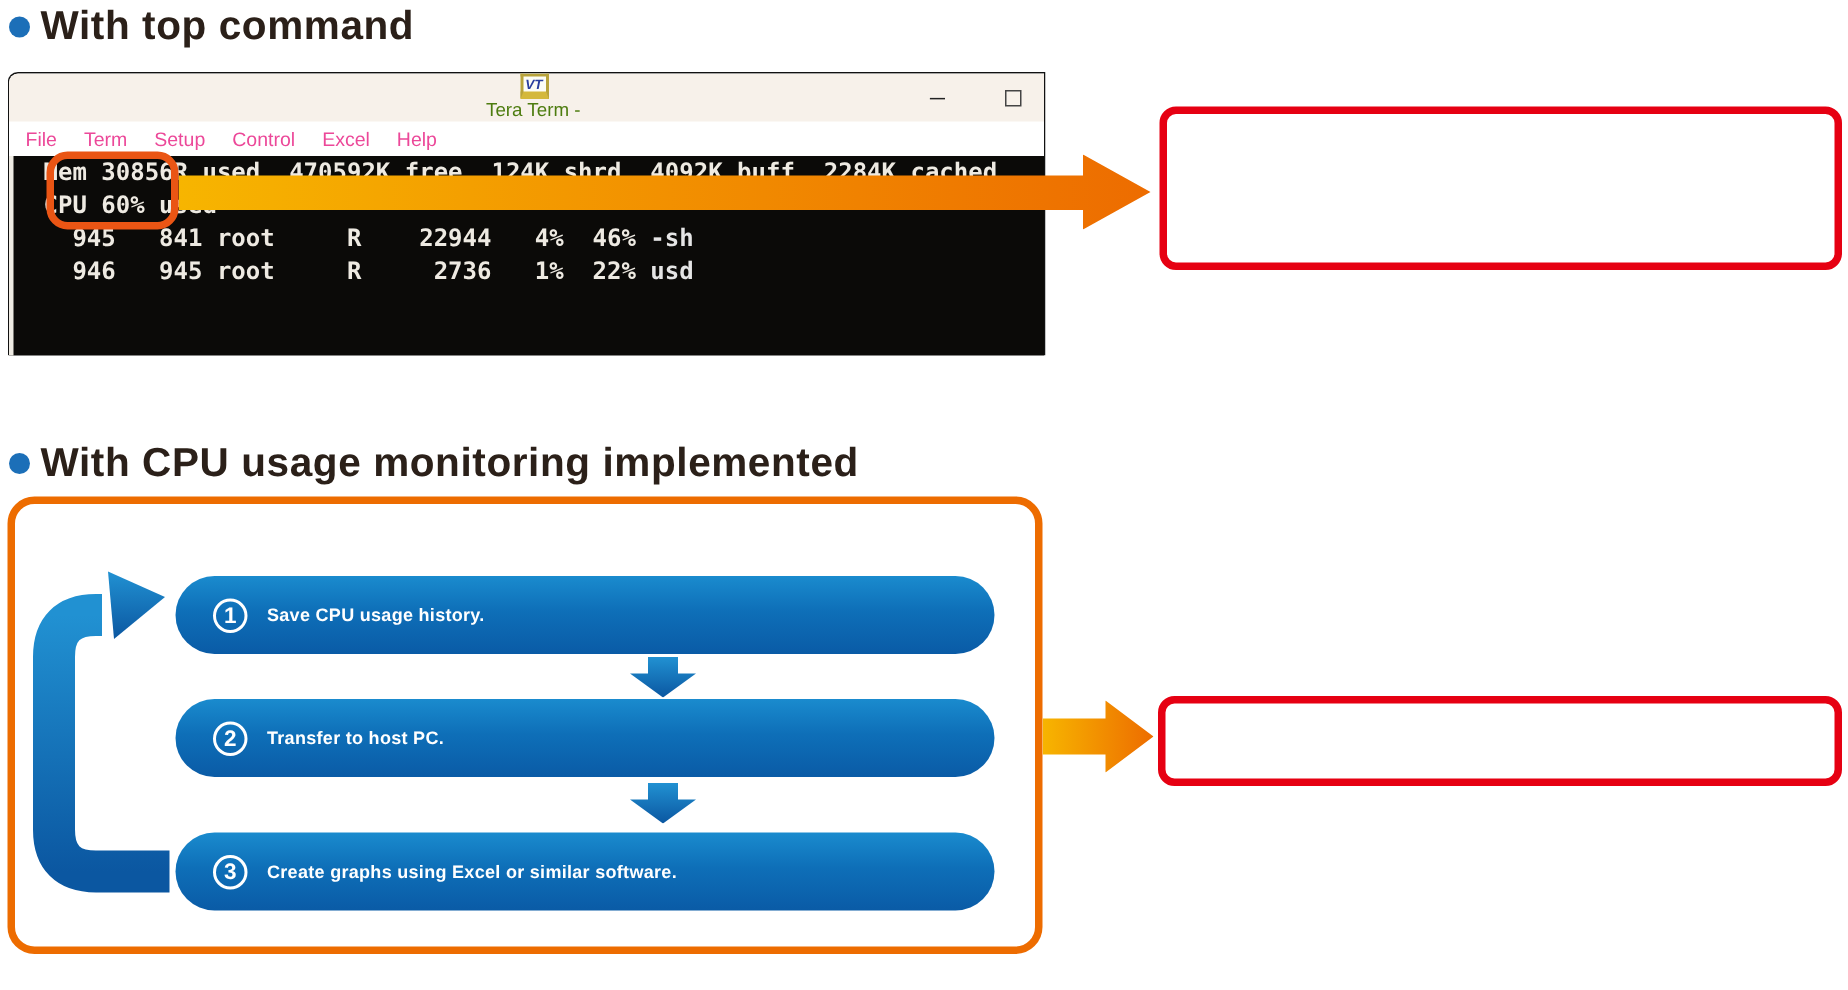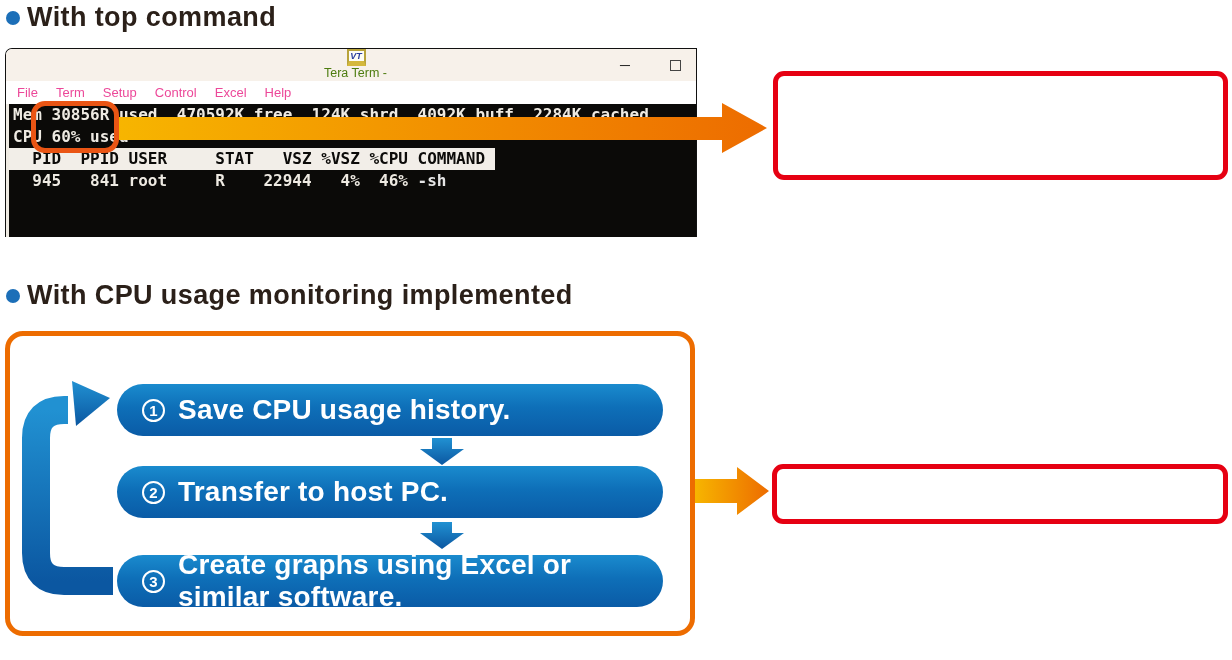--- a/index.html
+++ b/index.html
@@ -4,41 +4,41 @@
 <style>
   * { margin:0; padding:0; box-sizing:border-box; }
   body { background:#ffffff; font-family:"Liberation Sans", sans-serif; }
   #stage { position:relative; width:1232px; height:660px; background:#ffffff; overflow:hidden; }
 
   
   .section-title { position:absolute; left:6px; display:flex; align-items:center; }
   .bullet { width:14px; height:14px; border-radius:50%; background:#1c6fb8; margin-right:7px; flex:0 0 auto; }
   .section-title .txt { font-size:27px; font-weight:bold; color:#2b2019; letter-spacing:.4px; }
   #title-top { top:2px; }
-  #title-mon { top:280px;justify-content:space-between; }
+  #title-mon { top:293px;justify-content:space-between; }
 
   
   #term-win { position:absolute; left:5px; top:48px; width:692px; height:189px;
               border:1px solid #111; border-bottom:none; border-top-left-radius:7px;
               background:#ffffff; overflow:hidden; }
   .titlebar { position:relative; height:32px; background:#f7f1ea; display:flex; align-items:center;flex-direction:column; }
   .tt-icon { width:19px; height:17px; margin-left:10px; background:#fdfdf6; border:2px solid #b8a33b;
              border-bottom:5px solid #d4b83c; color:#2a3e9e; font-size:9px; font-weight:bold;
              display:flex; align-items:center; justify-content:center; font-style:italic; }
   .win-title { margin-left:9px; font-size:12.5px; color:#4d7c0f; }
   .win-btn { position:absolute; top:0; height:32px; display:flex; align-items:center; justify-content:center; }
   .btn-min { right:56px; width:30px; font-size:14px; color:#222; }
   .btn-max { right:6px; width:30px; }
   .btn-max .sq { width:11px; height:11px; border:1.5px solid #444; background:transparent; }
   .menubar { height:23px; background:#ffffff; display:flex; align-items:center; padding-left:2px; }
   .menu-item { font-size:13px; color:#ec4899; padding:3px 9px; }
   .screen { position:relative; height:134px; background:#0b0a08; border-left:3px solid #efebe3;
             font-family:"DejaVu Sans Mono", monospace; font-weight:bold; font-size:16px;
             line-height:22px; color:#eeeae2; overflow:hidden; }
-  .tline { white-space:pre; padding-left:4px; }
+  .tline { white-space:pre; padding-left:20px; }
   .tline .inv { display:inline-block; background:#f2eee8; color:#0c0b09; white-space:pre; padding-left:5px; margin-left:-5px; }
   .cmd-dim { color:#e5e5e5; }
 
   
   #cpu-ring { position:absolute; left:31px; top:101px; width:88px; height:52px;
               border:5px solid #ea5514; border-radius:14px; z-index:6; }
 
   
   .abs { position:absolute; }
 
@@ -50,21 +50,21 @@
   
   #flow-panel { position:absolute; left:5px; top:331px; width:690px; height:305px;
                 border:5px solid #ed6c00; border-radius:18px; background:#ffffff; }
   .step-box { position:absolute; left:117px; width:546px; height:52px; border-radius:26px;
               background:linear-gradient(180deg,#1a8bce 0%, #0e6fb8 45%, #0a5ba6 100%);
               display:flex; align-items:center; padding-left:25px; z-index:3; }
   #step-1 { top:384px; } #step-2 { top:466px; } #step-3 { top:555px; }
   .step-num { width:23px; height:23px; border:2px solid #ffffff; border-radius:50%;
               color:#ffffff; font-size:15px; font-weight:bold; display:flex; align-items:center;
               justify-content:center; margin-right:13px; flex:0 0 auto; }
-  .step-label { color:#ffffff; font-size:28px; font-weight:bold; letter-spacing:.2px; }
+  .step-label { color:#ffffff; font-size:12px; font-weight:bold; letter-spacing:.2px; }
 </style>
 </head>
 <body>
 
 <div id="stage">
 
   
   <svg width="0" height="0" aria-hidden="true">
     <defs>
       <linearGradient id="gradOrange" x1="0" y1="0" x2="1" y2="0">
@@ -100,22 +100,22 @@
       <span class="menu-item">File</span>
       <span class="menu-item">Term</span>
       <span class="menu-item">Setup</span>
       <span class="menu-item">Control</span>
       <span class="menu-item">Excel</span>
       <span class="menu-item">Help</span>
     </div>
     <div class="screen">
       <div class="tline">Mem 30856R used  470592K free  124K shrd  4092K buff  2284K cached</div>
       <div class="tline">CPU 60% used</div>
-      <div class="tline"><span class="inv">  PID  PPID USER     STAT   VSZ %VSZ %CPU COMMAND </span></div>
       <div class="tline"><span>  945   841 root     R    22944   4%  46% </span><span class="cmd-dim">-sh</span></div>
+      <div class="tline"><span>  946   945 root     R     2736   1%  22% </span><span class="cmd-dim">usd</span></div>
     </div>
   </div>
 
   
   <div id="cpu-ring"></div>
 
   
   <svg class="abs" style="left:119px; top:103px;" width="650" height="50">
     <polygon points="0,14 603,14 603,0 648,25 603,50 603,37 0,37" fill="url(#gradOrange)"></polygon>
   </svg>

